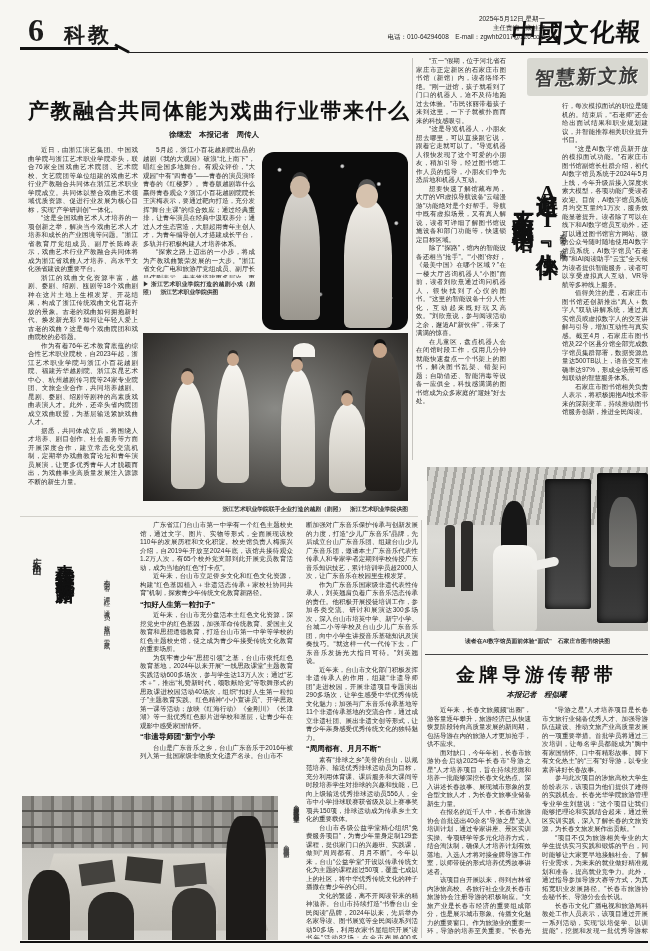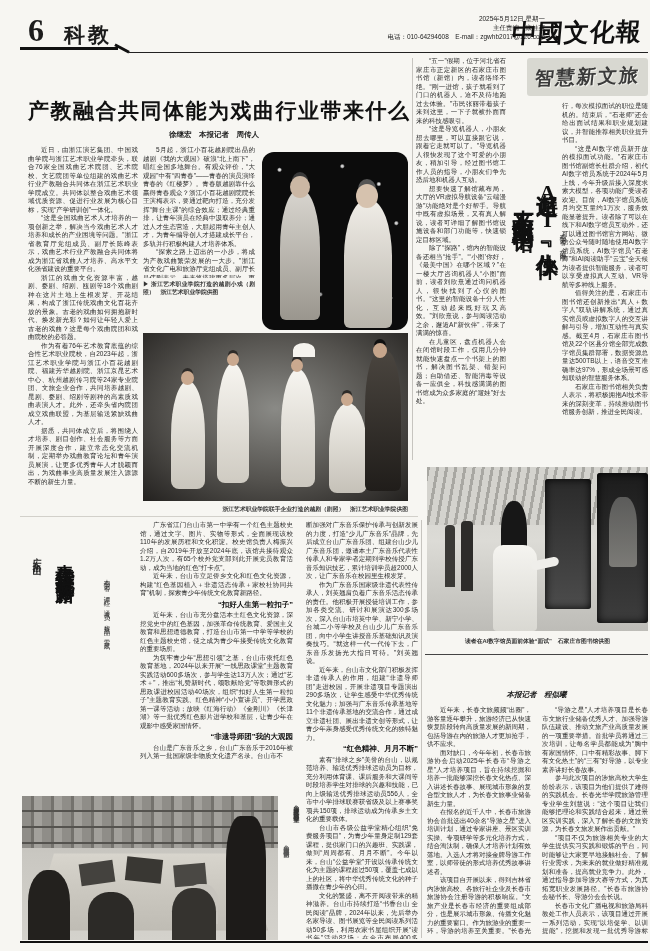--- a/index.html
+++ b/index.html
@@ -17,21 +17,21 @@
   
   .introbox{font-family:"Liberation Serif",serif;font-size:7px;line-height:11px;color:#222;
             text-align:justify;padding:4px 8px;}
   .corner-tl{width:14px;height:14px;border-left:2px solid #8a8a8a;border-top:2px solid #8a8a8a;}
   .corner-br{width:14px;height:14px;border-right:2px solid #8a8a8a;border-bottom:2px solid #8a8a8a;}
   .headline-xl{font-family:"Liberation Serif",serif;font-weight:900;font-size:21px;
                letter-spacing:1.5px;white-space:nowrap;color:#111;}
   .byline{font-size:7.5px;font-weight:bold;text-align:center;color:#222;}
   .col{font-size:6.5px;line-height:8.5px;text-align:justify;overflow:hidden;color:#2b2b2b;}
   .col p{margin:0;text-indent:2em;}
-  .subhead{font-weight:bold;text-align:right;text-indent:0 !important;font-size:7.5px;margin:3px 0 2px 0 !important;color:#111;}
+  .subhead{font-weight:bold;text-align:left;text-indent:0 !important;font-size:7.5px;margin:3px 0 2px 0 !important;color:#111;}
   .caption{font-size:5.8px;line-height:7.5px;color:#333;font-weight:bold;}
   
   .vert{writing-mode:vertical-rl;text-orientation:upright;overflow:hidden;}
   .vtitle{font-family:"Liberation Serif",serif;font-weight:900;color:#111;}
   
   .photo{overflow:hidden;}
   .fig{position:absolute;}
   .divider{background:#444;}
   .banner{display:flex;align-items:center;justify-content:center;
           background:linear-gradient(125deg,#ececе6 0%,#d2d2cb 30%,#e6e6df 55%,#c6c6be 80%,#dddDD6 100%);
@@ -132,20 +132,21 @@
     <div class="fig" style="left:182px;top:30px;width:28px;height:70px;background:linear-gradient(#6a6a68,#8e8d88);border-radius:40% 40% 4px 4px;opacity:.8;"></div>
     <div class="fig" style="left:18px;top:58px;width:10px;height:62px;background:#3a3936;border-radius:4px 4px 0 0;"></div>
     <div class="fig" style="left:34px;top:54px;width:12px;height:70px;background:#2d2c2a;border-radius:4px 4px 0 0;"></div>
     <div class="fig" style="left:74px;top:34px;width:26px;height:64px;background:#171717;border-radius:45% 45% 30% 30%;"></div>
     <div class="fig" style="left:66px;top:78px;width:44px;height:86px;background:linear-gradient(#f5f4f0,#d9d8d2);border-radius:10px 14px 4px 4px;"></div>
     <div class="fig" style="left:104px;top:92px;width:28px;height:9px;background:#efeeea;border-radius:5px;transform:rotate(-12deg);"></div>
   </div>
   <div class="abs caption" style="left:427px;top:638px;width:221px;text-align:center;">读者在AI数字馆员面前体验“面试”　石家庄市图书馆供图</div>
 
   <div class="abs divider" style="left:425px;top:654px;width:223px;height:1px;"></div>
+  <div class="abs g-headline" style="left:425px;top:662px;width:223px;">金牌导游传帮带</div>
   <div class="abs byline" style="left:425px;top:690px;width:223px;font-style:italic;">本报记者　程似曦</div>
 
   <div class="abs col" style="left:427px;top:706px;width:104px;height:228px;">
     <p>近年来，长春文旅频频“出圈”，游客量逐年攀升，旅游经济已从快速恢复阶段转向高质量发展的新周期，包括导游在内的旅游人才更加抢手，供不应求。</p>
     <p>面对缺口，今年年初，长春市旅游协会启动2025年长春市“导游之星”人才培养项目，旨在持续挖掘和培养一批能够深挖长春文化热点、深入讲述长春故事、展现城市形象的复合型文旅人才，为长春文旅事业储备新生力量。</p>
     <p>在报名的近千人中，长春市旅游协会首批选出40余名“导游之星”进入培训计划，通过专家讲座、景区实训实操、专项研学等多元化培养方式，结合淘汰制，确保人才培养计划有效落地。入选人才将对接金牌导游工作室，以师带徒的形式培养优秀故事讲述者。</p>
     <p>该项目自开展以来，得到吉林省内涉旅高校、各旅行社企业及长春市旅游协会注册导游的积极响应。“文旅产业是长春市经济的重要组成部分，也是展示城市形象、传播文化魅力的重要窗口。作为旅游业的重要一环，导游的培养至关重要。”长春光华学院副校长宋丽说。</p>
   </div>
   <div class="abs col" style="left:542px;top:706px;width:106px;height:228px;">
     <p>“导游之星”人才培养项目是长春市文旅行业储备优秀人才、加强导游队伍建设、推动文旅产业高质量发展的一项重要举措。首批学员将通过三次培训，让每名学员都能成为“胸中有家国情怀、口中有精彩故事、脚下有文化热土”的“三有”好导游，以专业素养讲好长春故事。</p>
@@ -157,29 +158,29 @@
   <div class="abs vert" style="left:30px;top:550px;height:90px;font-size:9px;font-weight:bold;letter-spacing:3px;color:#222;">广东台山：</div>
   <div class="abs vert vtitle" style="left:52px;top:548px;height:252px;font-size:19px;letter-spacing:2px;">青少年传统文化教育有新路</div>
   <div class="abs vert" style="left:102px;top:574px;height:215px;font-size:6.5px;letter-spacing:2px;color:#333;">本报记者　谭志红　通讯员　黎品品　雷文斌</div>
 
   <div class="abs col" style="left:140px;top:521px;width:153px;height:270px;">
     <p>广东省江门台山市第一中学有一个红色主题校史馆，通过文字、图片、实物等形式，全面展现该校110年的发展历程和文化积淀。校史馆负责人梅振兴介绍，自2019年开放至2024年底，该馆共接待观众1.2万人次，有65个校外党支部到此开展党员教育活动，成为当地的红色“打卡点”。</p>
     <p>近年来，台山市立足侨乡文化和红色文化资源，构建“红色基因植入＋非遗活态传承＋家校社协同共育”机制，探索青少年传统文化教育新路径。</p>
     <p class="subhead">“扣好人生第一粒扣子”</p>
     <p>近年来，台山市充分盘活本土红色文化资源，深挖党史中的红色基因，加强革命传统教育、爱国主义教育和思想道德教育，打造台山市第一中学等学校的红色主题校史馆，使之成为青少年接受传统文化教育的重要场所。</p>
     <p>为筑牢青少年“思想引领”之基，台山市依托红色教育基地，2024年以来开展“一线思政课堂”主题教育实践活动600多场次，参与学生达13万人次；通过“艺术＋”，推出“礼赞新时代，颂歌献给党”等歌舞形式的思政课进校园活动40场次，组织“扣好人生第一粒扣子”主题教育实践、红色精神“小小宣讲员”、开学思政第一课等活动；放映《红海行动》《金刚川》《长津湖》等一批优秀红色影片进学校和基层，让青少年在观影中感受家国情怀。</p>
-    <p class="subhead">“非遗导师团”我的大观园</p>
+    <p class="subhead">“非遗导师团”新宁小学</p>
     <p>台山是广东音乐之乡，台山广东音乐于2016年被列入第一批国家级非物质文化遗产名录。台山市不</p>
   </div>
 
   <div class="abs col" style="left:306px;top:521px;width:112px;height:418px;">
     <p style="text-indent:0;">断加强对广东音乐保护传承与创新发展的力度，打造“少儿广东音乐”品牌，先后成立台山广东音乐团、组建台山少儿广东音乐团，邀请本土广东音乐代表性传承人和专家学者定期到学校传授广东音乐知识技艺，累计培训学员超2000人次，让广东音乐在校园里生根发芽。</p>
     <p>作为广东音乐国家级非遗代表性传承人，刘英翘肩负着广东音乐活态传承的责任。他积极开展授徒培训工作，参加各类交流、研讨和展演达300多场次，深入台山市培英中学、新宁小学、台城二小等学校及台山少儿广东音乐团，向中小学生讲授音乐基础知识及演奏技巧。“就这样一代一代传下去，广东音乐发扬光大指日可待。”刘英翘说。</p>
     <p>近年来，台山市文化部门积极发挥非遗传承人的作用，组建“非遗导师团”走进校园，开展非遗项目专题演出290多场次，让学生感受中华优秀传统文化魅力；加强与广东音乐传承基地等11个非遗传承基地的交流合作，通过成立非遗社团、展出非遗文创等形式，让青少年亲身感受优秀传统文化的独特魅力。</p>
-    <p class="subhead">“红色精神、月月不断”</p>
+    <p class="subhead">“周周都有、月月不断”</p>
     <p>素有“排球之乡”美誉的台山，以规范培养、输送优秀排球运动员为目标，充分利用体育课、课后服务和大课间等时段培养学生对排球的兴趣和技能，已向上级输送优秀排球运动员556人，全市中小学排球联赛获省级及以上赛事奖项共150项，排球运动成为传承乡土文化的重要载体。</p>
     <p>台山市各级公益学堂精心组织“免费服务项目”，为青少年量身定制129套课程，提供家门口的兴趣班、实践课，做到“周周都有、月月不断”。今年以来，台山“公益学堂”开设以传承传统文化为主题的课程超过50项，覆盖七成以上的社区，将中华优秀传统文化的种子播撒在青少年的心田。</p>
     <p>文化的繁盛，离不开阅读带来的精神滋养。台山市持续打造“书香台山 全民阅读”品牌，2024年以来，先后举办名家导读、图书展览等全民阅读系列活动50多场，利用农家书屋组织开展“读书年”活动82场；在全市布局400多个“阅读驿站”，在商圈、电影院、码头等公共场所创新设立全民共享“阅读角”，构建全城覆盖的阅读服务网络，让书香飘逸侨乡。</p>
   </div>
 
   <div class="abs photo" style="left:22px;top:796px;width:256px;height:144px;background:linear-gradient(#b3b1ac 0%,#c9c7c1 40%,#d4d2cc 100%);">
     <div class="fig" style="left:0;top:0;width:100%;height:52px;background:repeating-linear-gradient(90deg,#8f8d88 0 9px,#74726d 9px 12px,#a3a19c 12px 20px);"></div>
     <div class="fig" style="left:0;top:0;width:100%;height:52px;background:repeating-linear-gradient(#00000000 0 14px,#55534f 14px 16px);"></div>
     <div class="fig" style="left:22px;top:52px;width:212px;height:80px;background:linear-gradient(#d8d5cd,#bfbcb4);transform:perspective(120px) rotateX(18deg);"></div>
     <div class="fig" style="left:58px;top:66px;width:34px;height:22px;background:#44423e;transform:rotate(-8deg);"></div>

